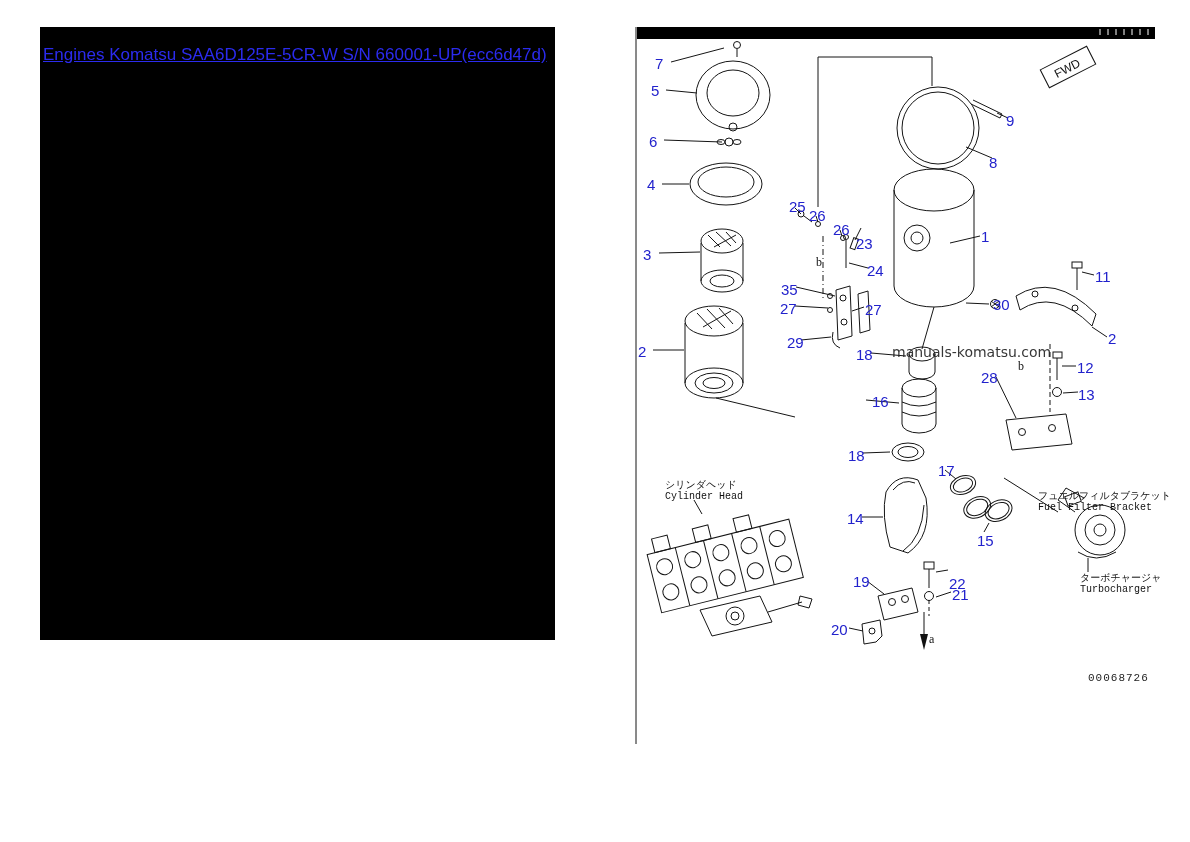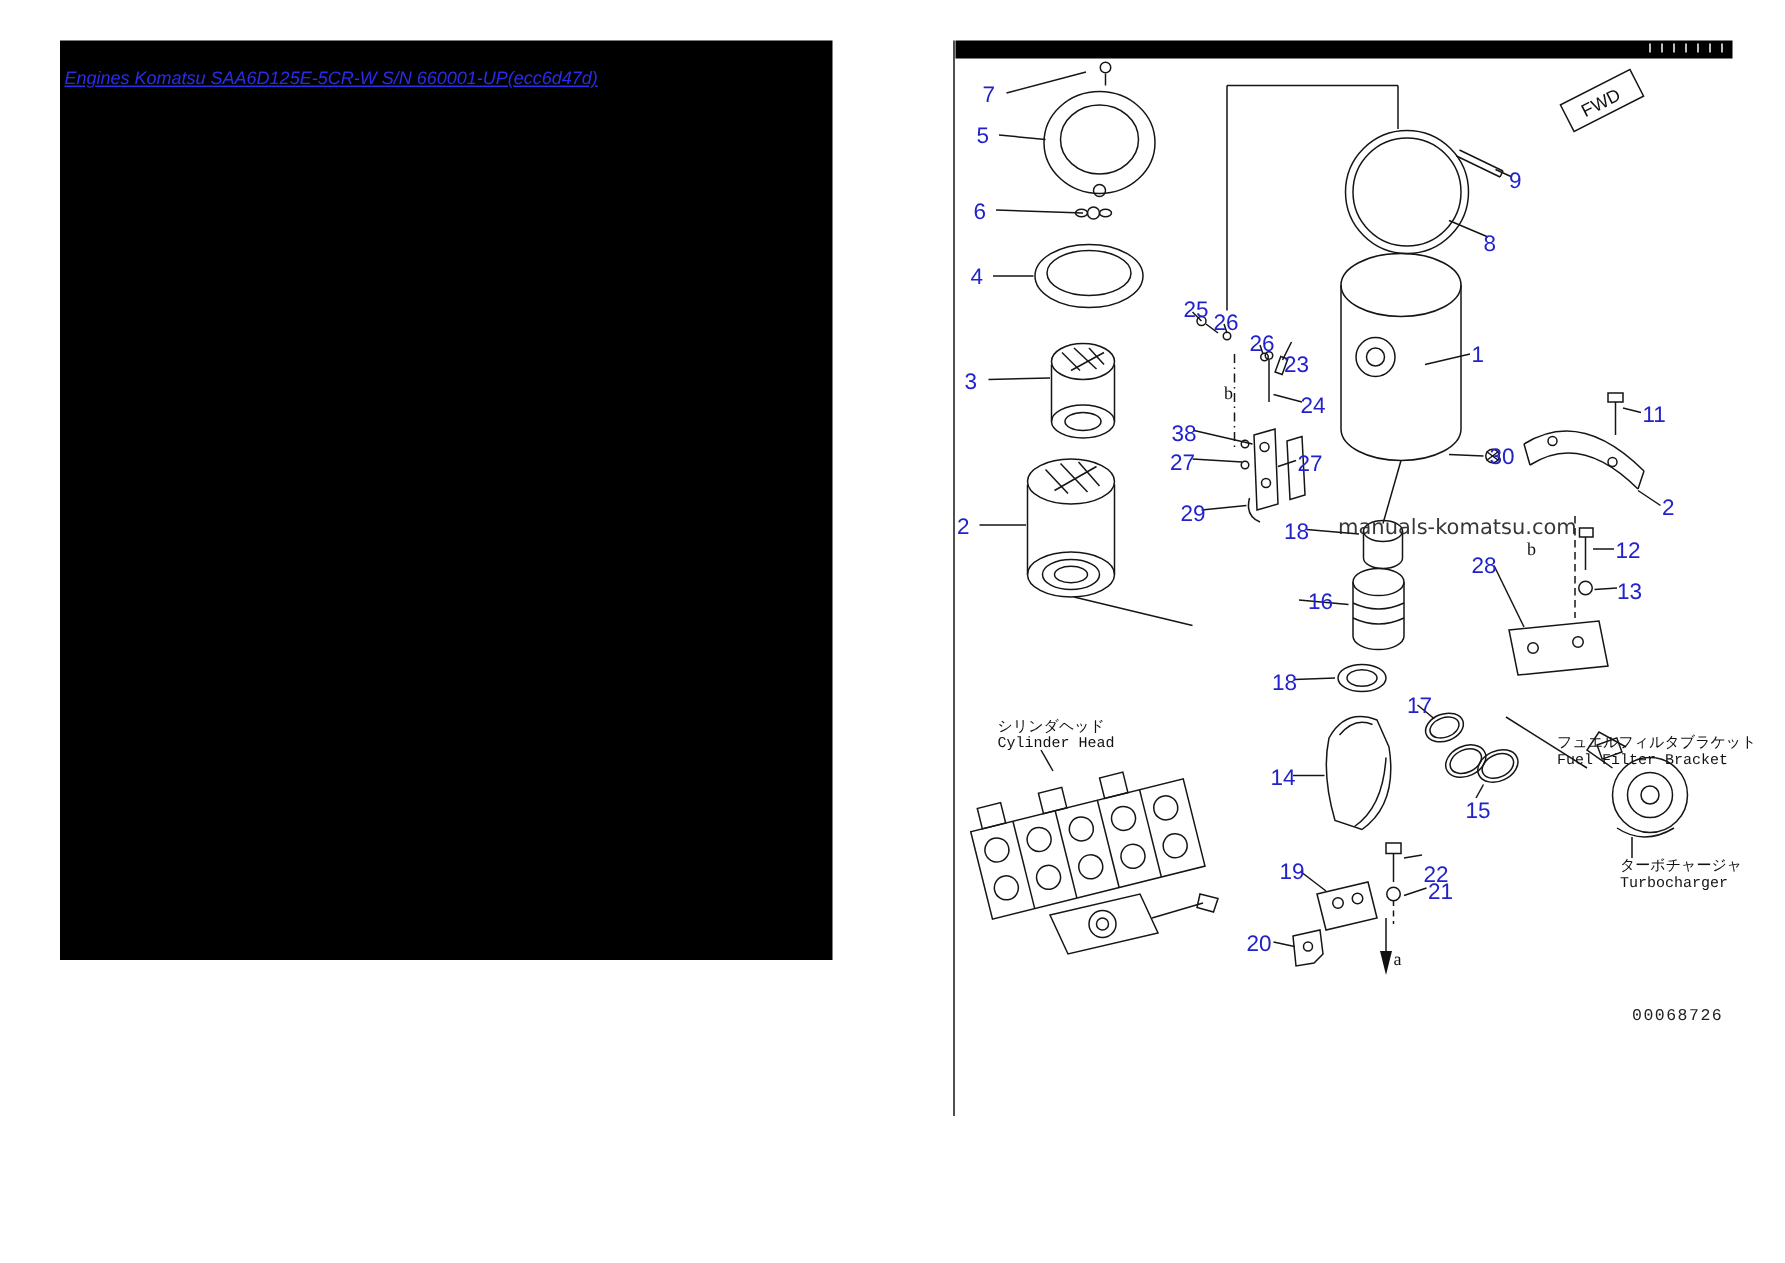--- a/index.html
+++ b/index.html
@@ -11,22 +11,22 @@
   body{
     width:1190px;height:842px;position:relative;overflow:hidden;
     background:#ffffff;font-family:"Liberation Sans",sans-serif;
   }
   .black-panel{
     position:absolute;left:40px;top:27px;width:515px;height:613px;
     background:#000;
   }
   .doc-link{
     position:absolute;left:43px;top:45px;z-index:6;
-    font-size:12px;color:var(--link);text-decoration:underline;
-    font-family:"Liberation Sans",sans-serif;white-space:nowrap;font-style:italic;
+    font-size:17px;color:var(--link);text-decoration:underline;
+    font-family:"Liberation Sans",sans-serif;white-space:nowrap;
   }
   svg.diagram{position:absolute;left:0;top:0;z-index:1;}
   .callout{
     position:absolute;z-index:5;color:var(--callout);
     font-size:15px;line-height:15px;font-family:"Liberation Sans",sans-serif;
     white-space:nowrap;
   }
   .refletter{
     position:absolute;z-index:5;color:#111;
     font-size:12px;line-height:12px;font-family:"Liberation Serif",serif;
@@ -340,21 +340,21 @@
     <div class="callout" style="left: 651px; top: 83px;">5</div>
     <div class="callout" style="left: 649px; top: 134px;">6</div>
     <div class="callout" style="left: 647px; top: 177px;">4</div>
     <div class="callout" style="left: 643px; top: 247px;">3</div>
     <div class="callout" style="left: 638px; top: 344px;">2</div>
     <div class="callout" style="left: 789px; top: 199px; text-align: center;">25</div>
     <div class="callout" style="left: 809px; top: 208px;">26</div>
     <div class="callout" style="left: 833px; top: 222px;">26</div>
     <div class="callout" style="left: 856px; top: 236px;">23</div>
     <div class="callout" style="left: 867px; top: 263px;">24</div>
-    <div class="callout" style="left: 781px; top: 282px;">38</div>
+    <div class="callout" style="left: 781px; top: 282px;">35</div>
     <div class="callout" style="left: 780px; top: 301px;">27</div>
     <div class="callout" style="left: 865px; top: 302px;">27</div>
     <div class="callout" style="left: 787px; top: 335px;">29</div>
     <div class="callout" style="left: 856px; top: 347px;">18</div>
     <div class="callout" style="left: 872px; top: 394px;">16</div>
     <div class="callout" style="left: 848px; top: 448px;">18</div>
     <div class="callout" style="left: 981px; top: 229px;">1</div>
     <div class="callout" style="left: 949px; top: 297px; margin-left: 44px;">30</div>
     <div class="callout" style="left: 981px; top: 370px;">28</div>
     <div class="callout" style="left: 1006px; top: 113px;">9</div>

